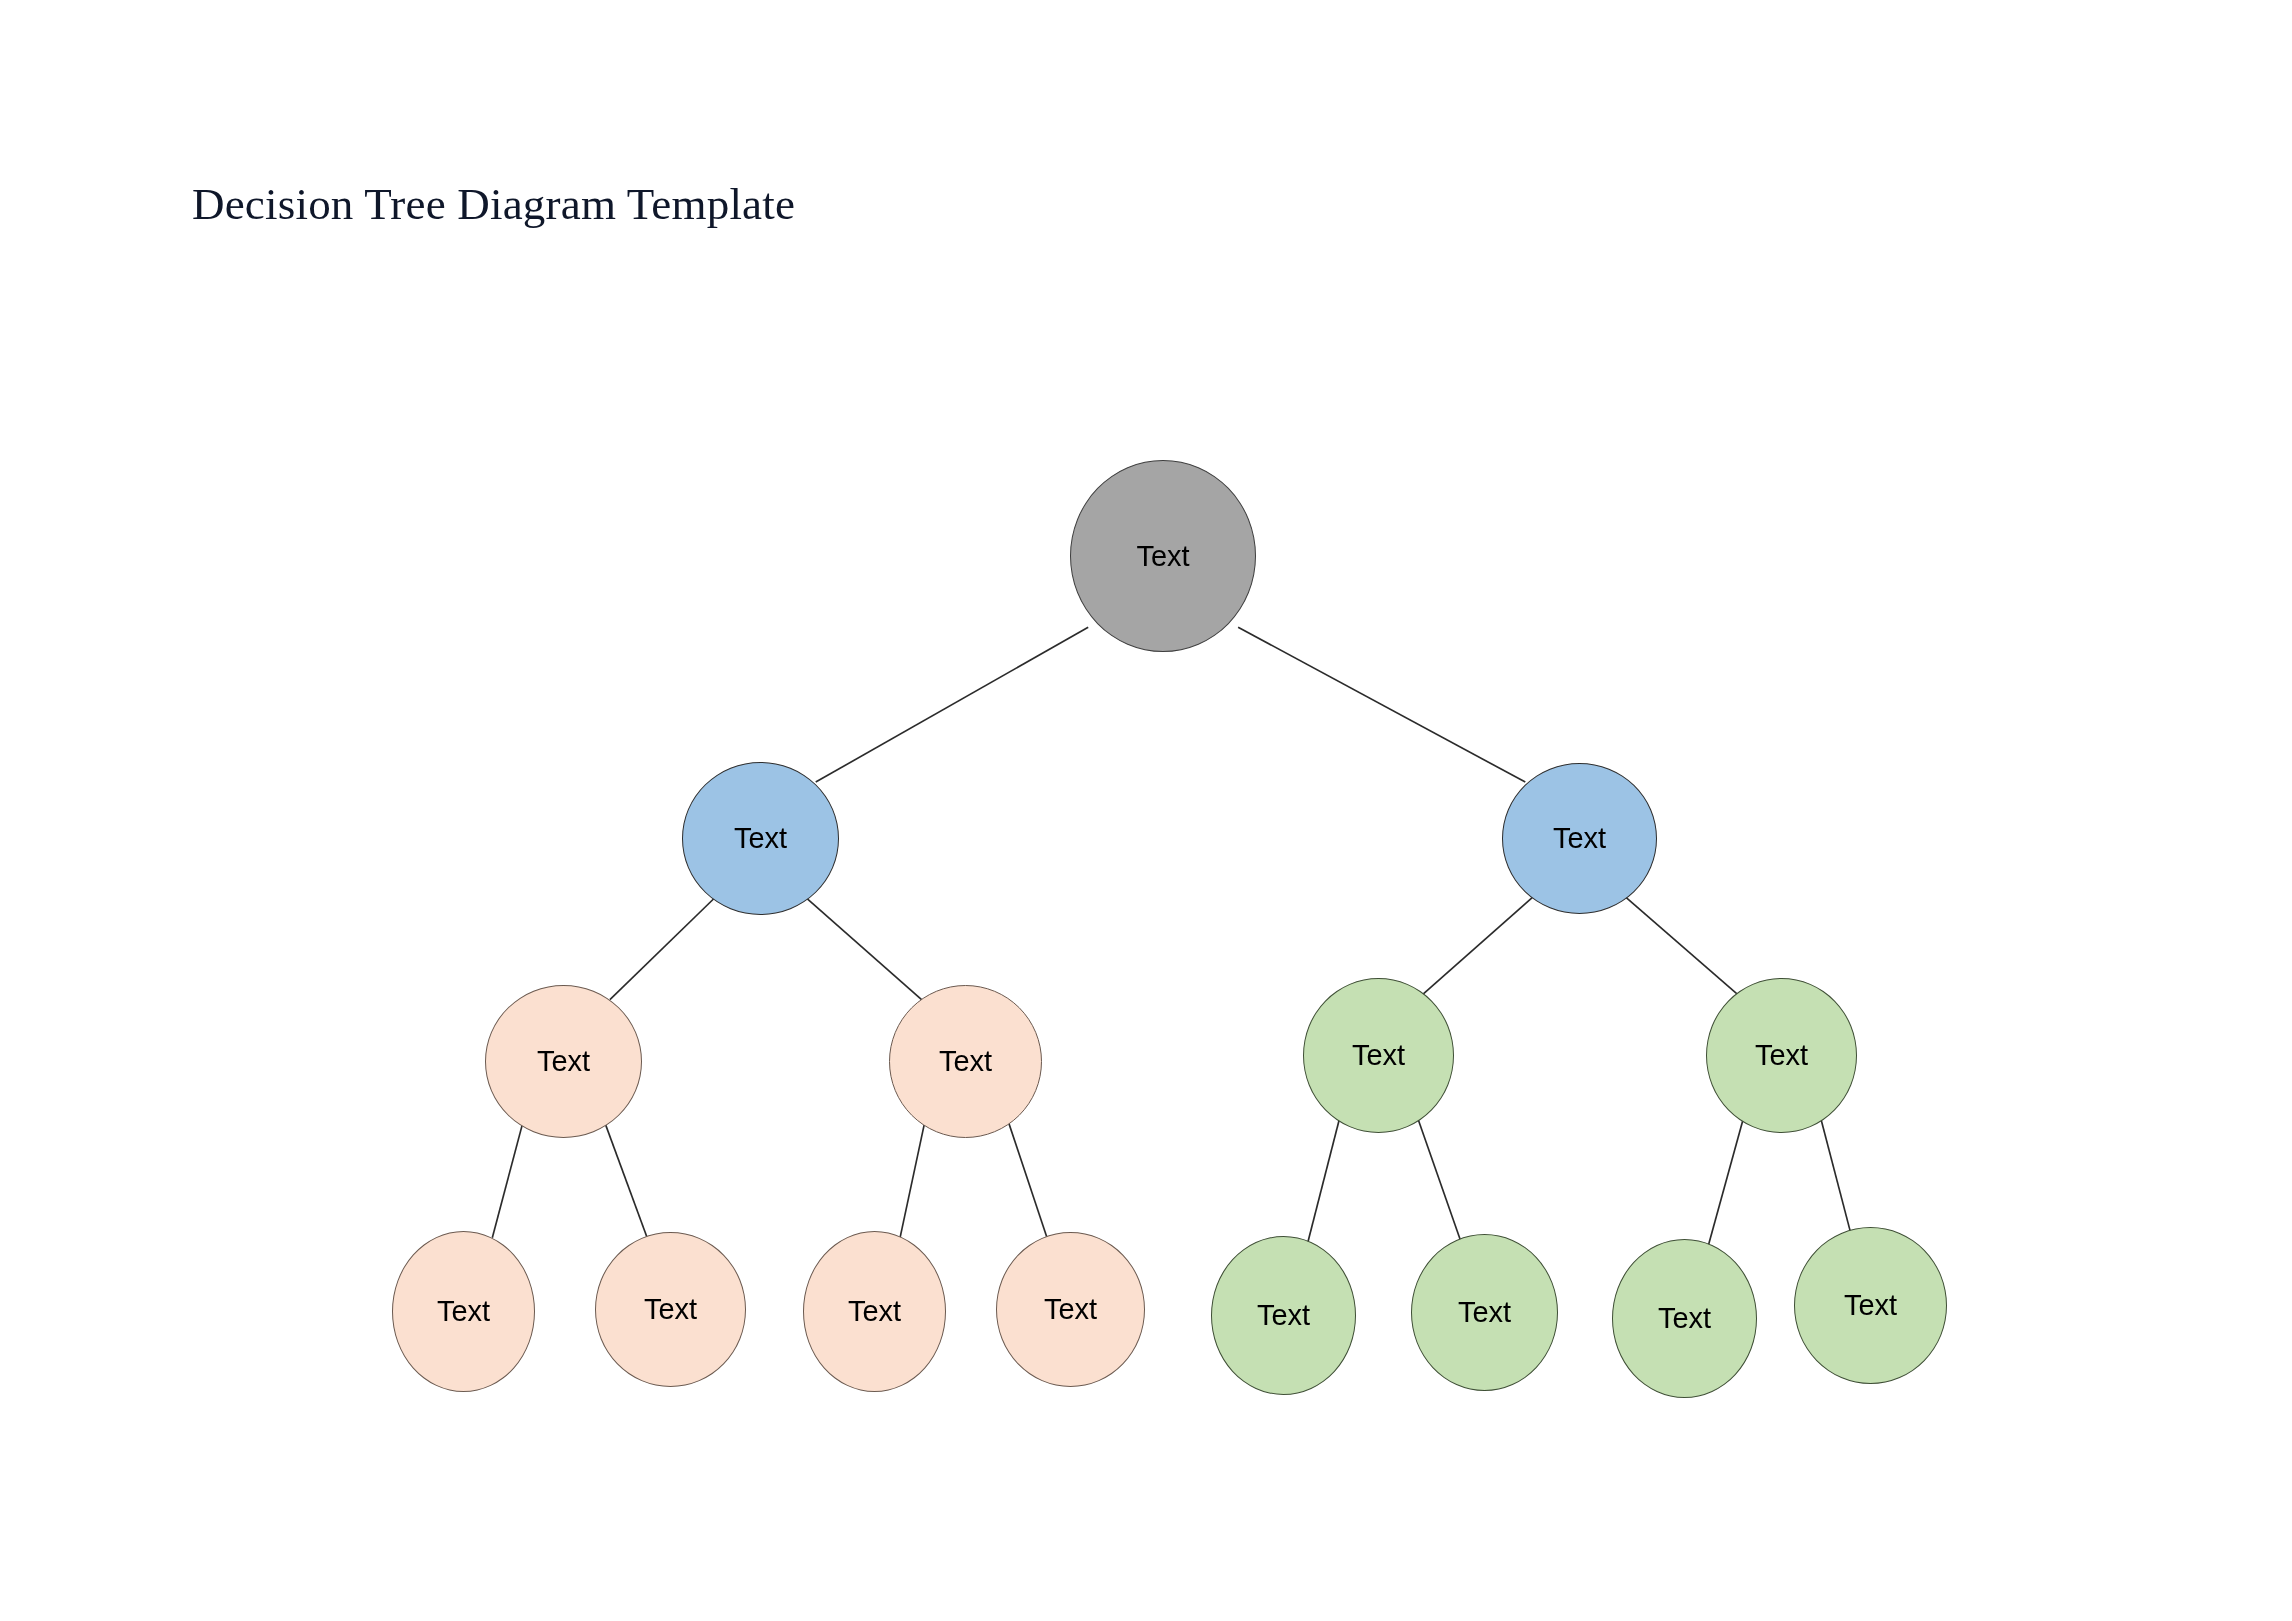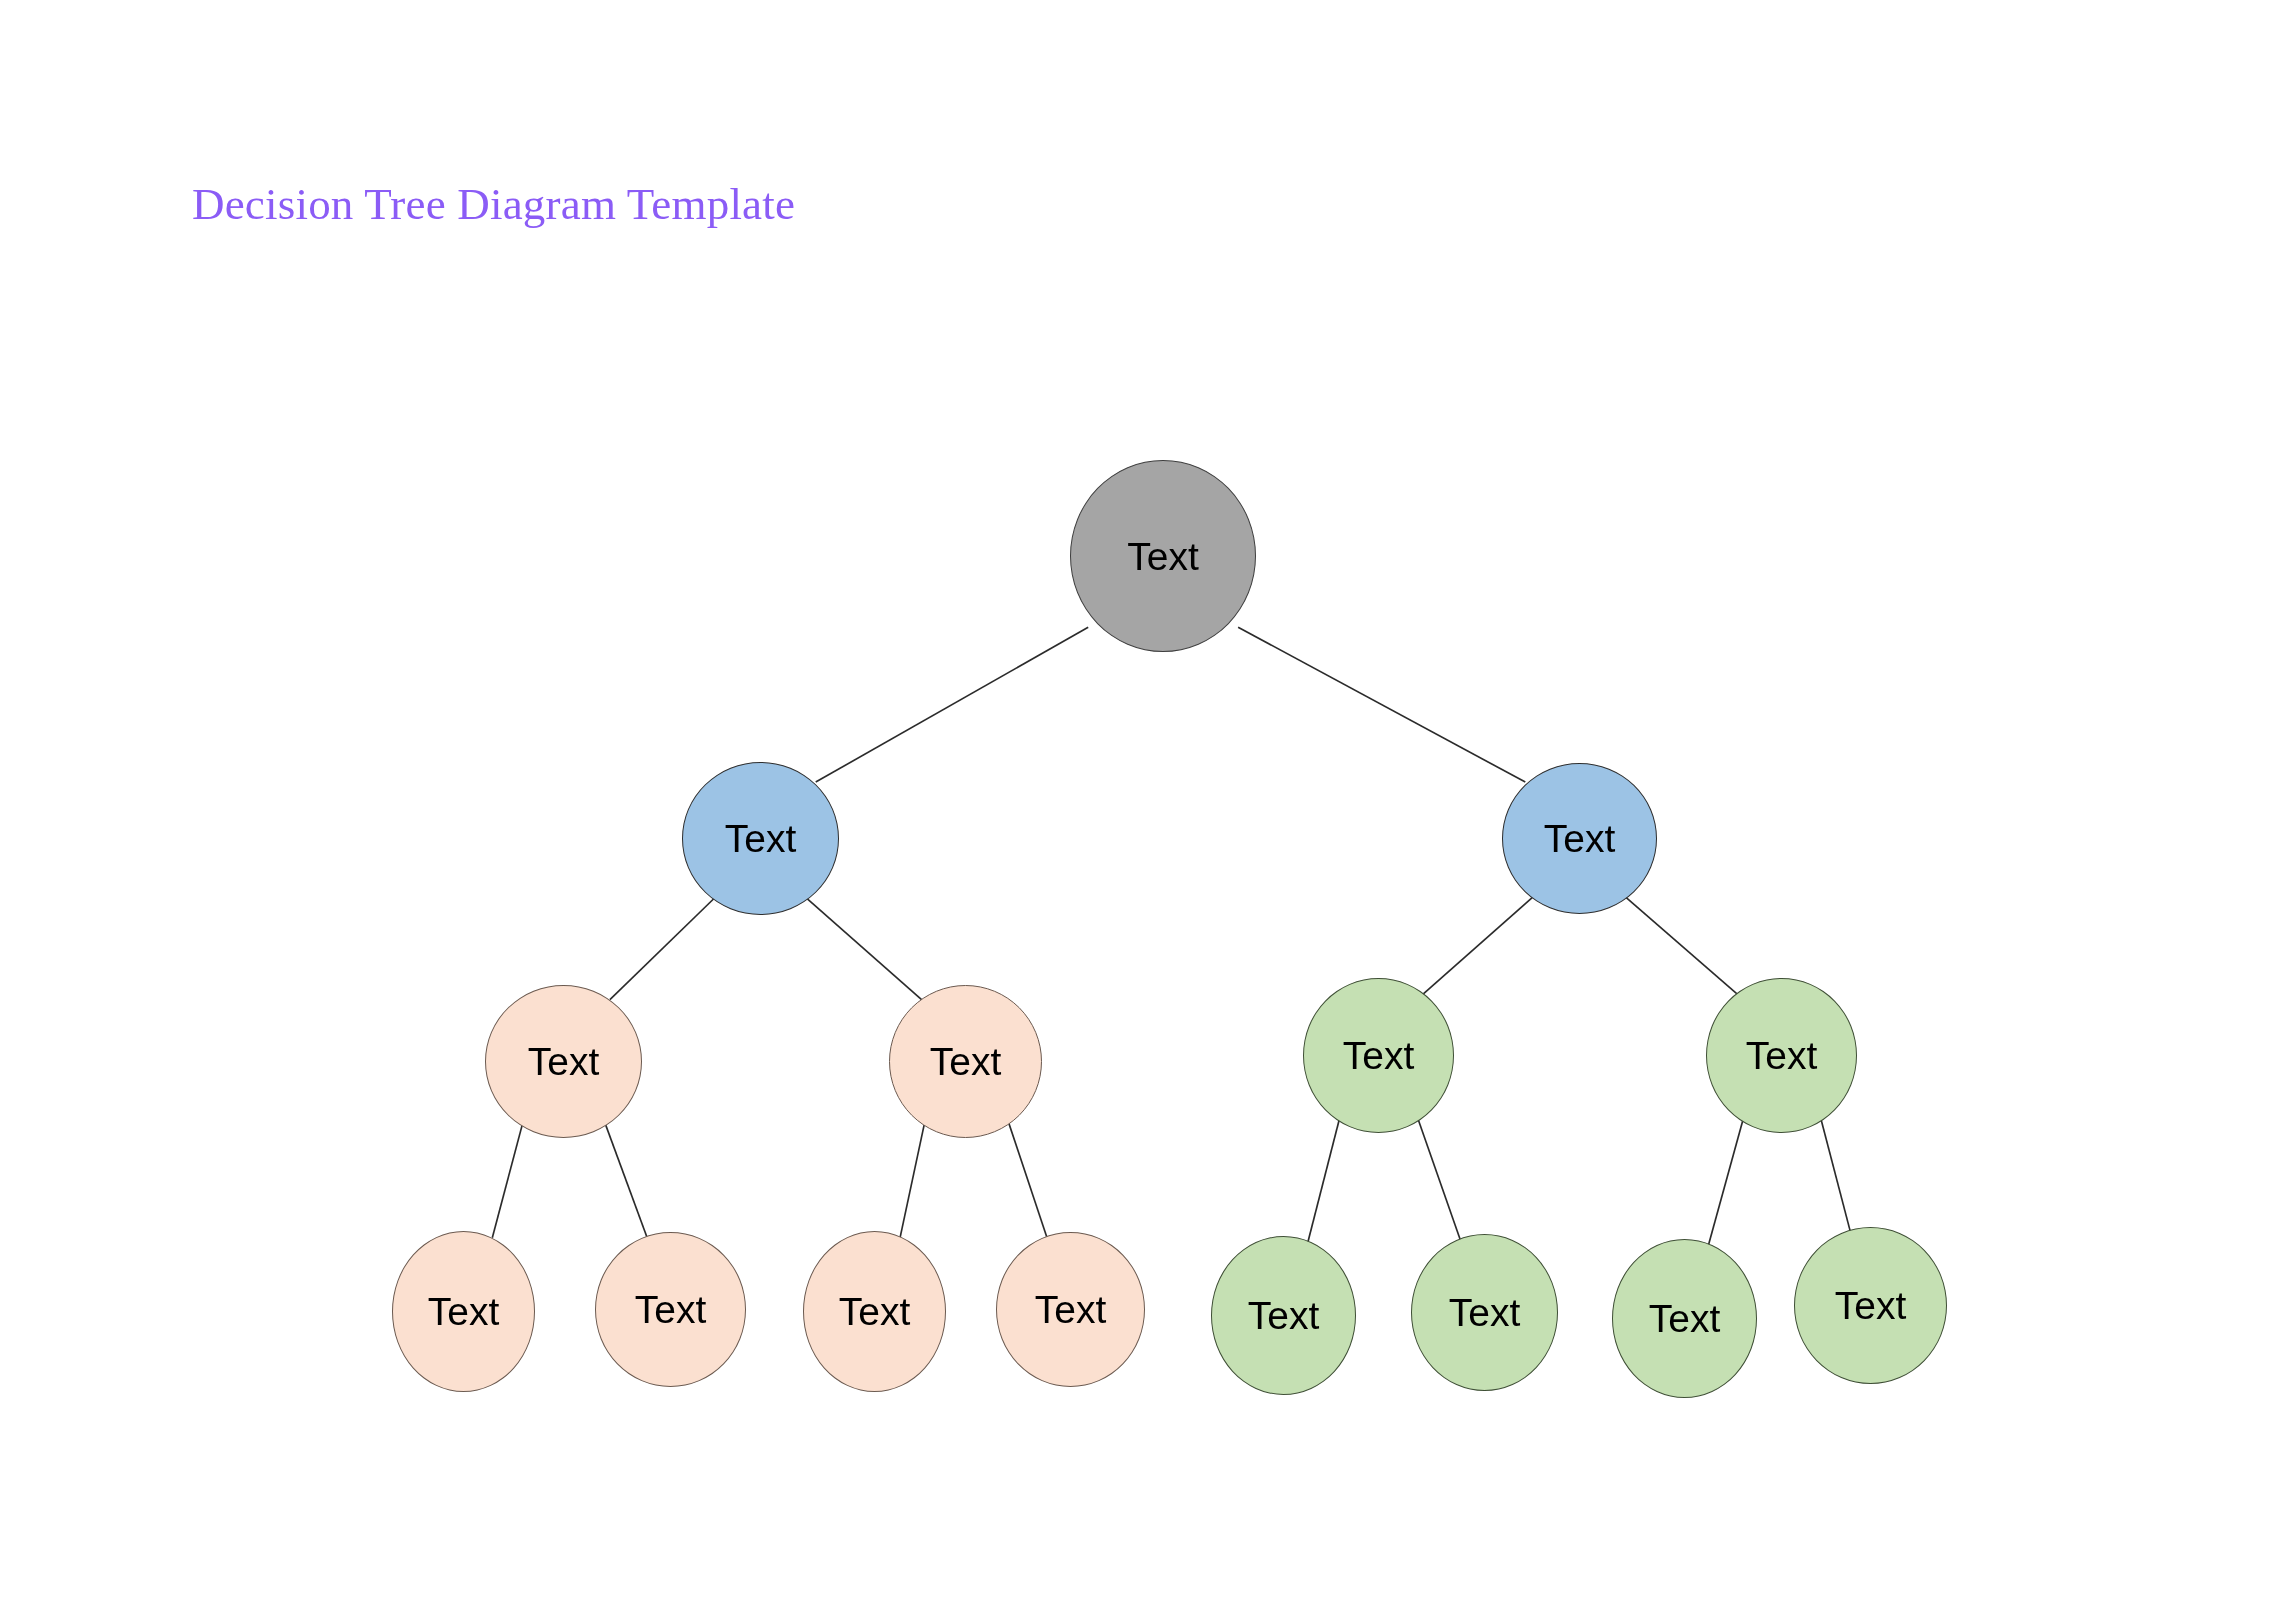--- a/index.html
+++ b/index.html
@@ -19,21 +19,21 @@
     background: #ffffff;
     overflow: hidden;
   }
   #page-title {
     position: absolute;
     left: 192px;
     top: 178px;
     font-family: "Liberation Serif", "DejaVu Serif", serif;
     font-size: 45px;
     font-weight: 400;
-    color: #8b5cf6;
+    color: #0f172a;
     letter-spacing: 0.2px;
     white-space: nowrap;
   }
   #tree-canvas {
     position: absolute;
     left: 0;
     top: 0;
     width: 2293px;
     height: 1621px;
   }
@@ -47,21 +47,21 @@
   }
   .node {
     position: absolute;
     box-sizing: border-box;
     border-radius: 50%;
     display: flex;
     align-items: center;
     justify-content: center;
     color: #000000;
     font-family: "Liberation Sans", sans-serif;
-    font-size: 39px;
+    font-size: 29px;
     font-weight: 400;
     line-height: 1;
     user-select: none;
   }
   .node .node-label {
     display: block;
     text-align: center;
     pointer-events: none;
   }
   .node-root {

